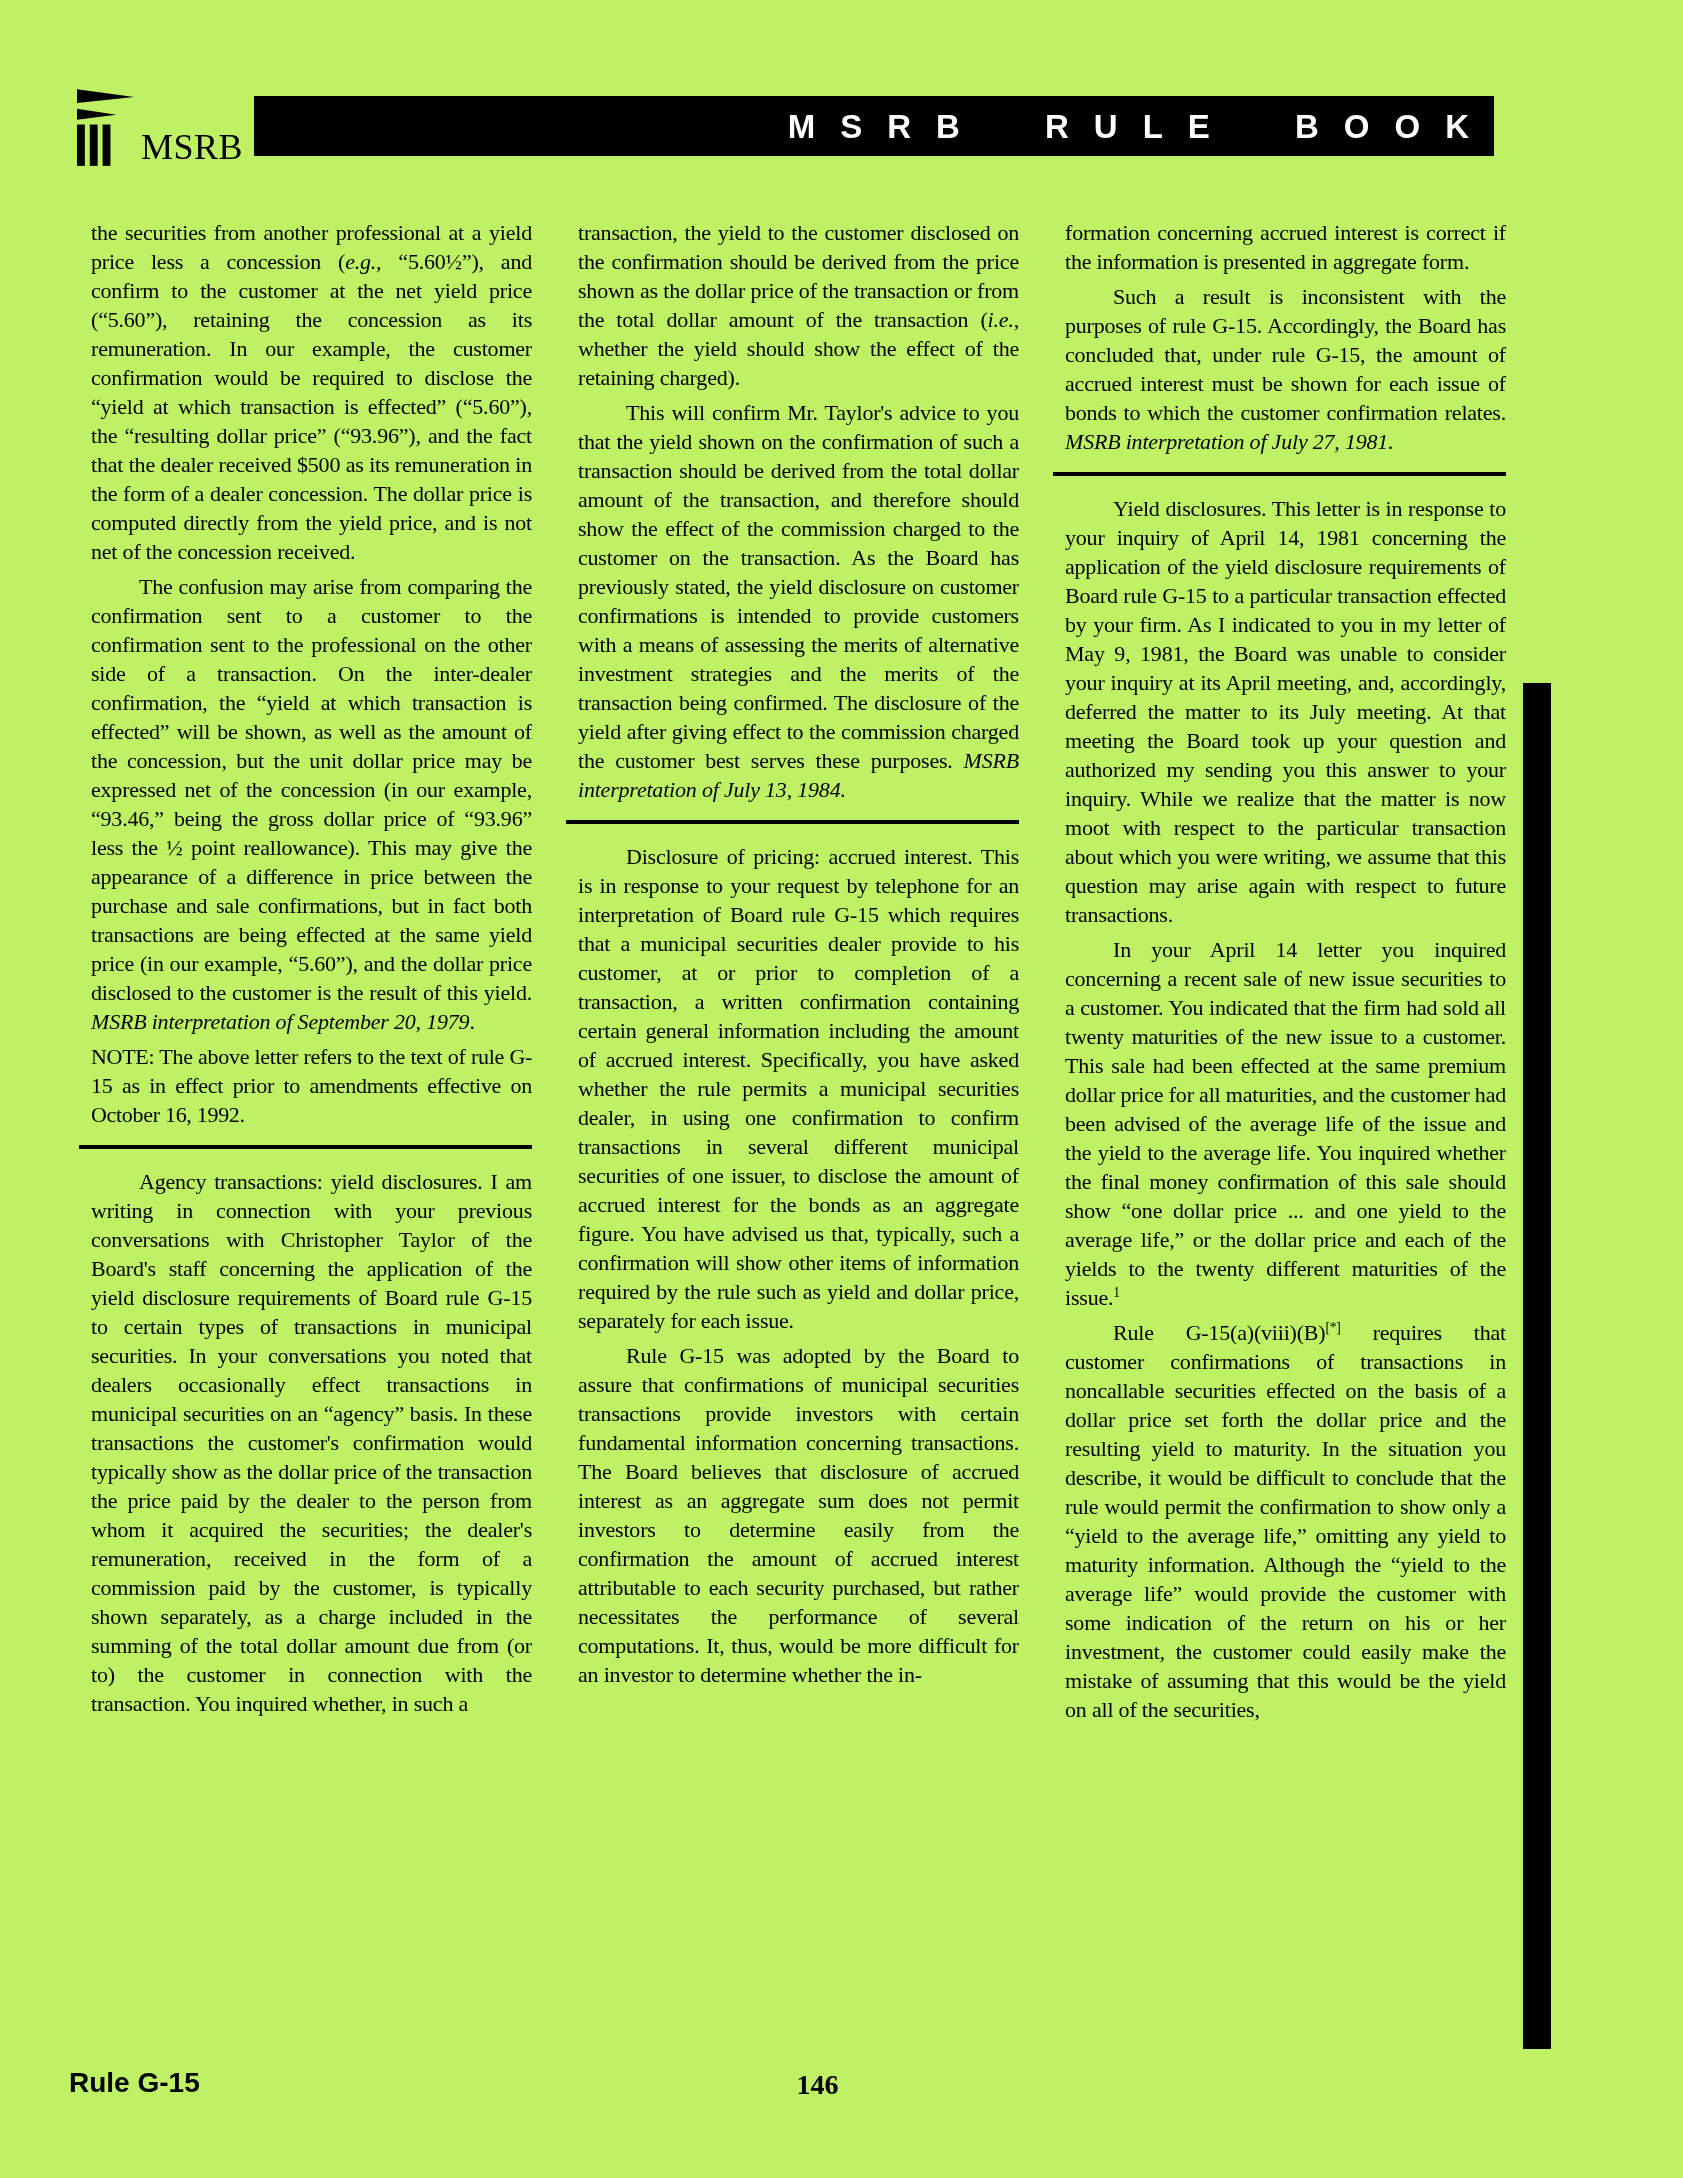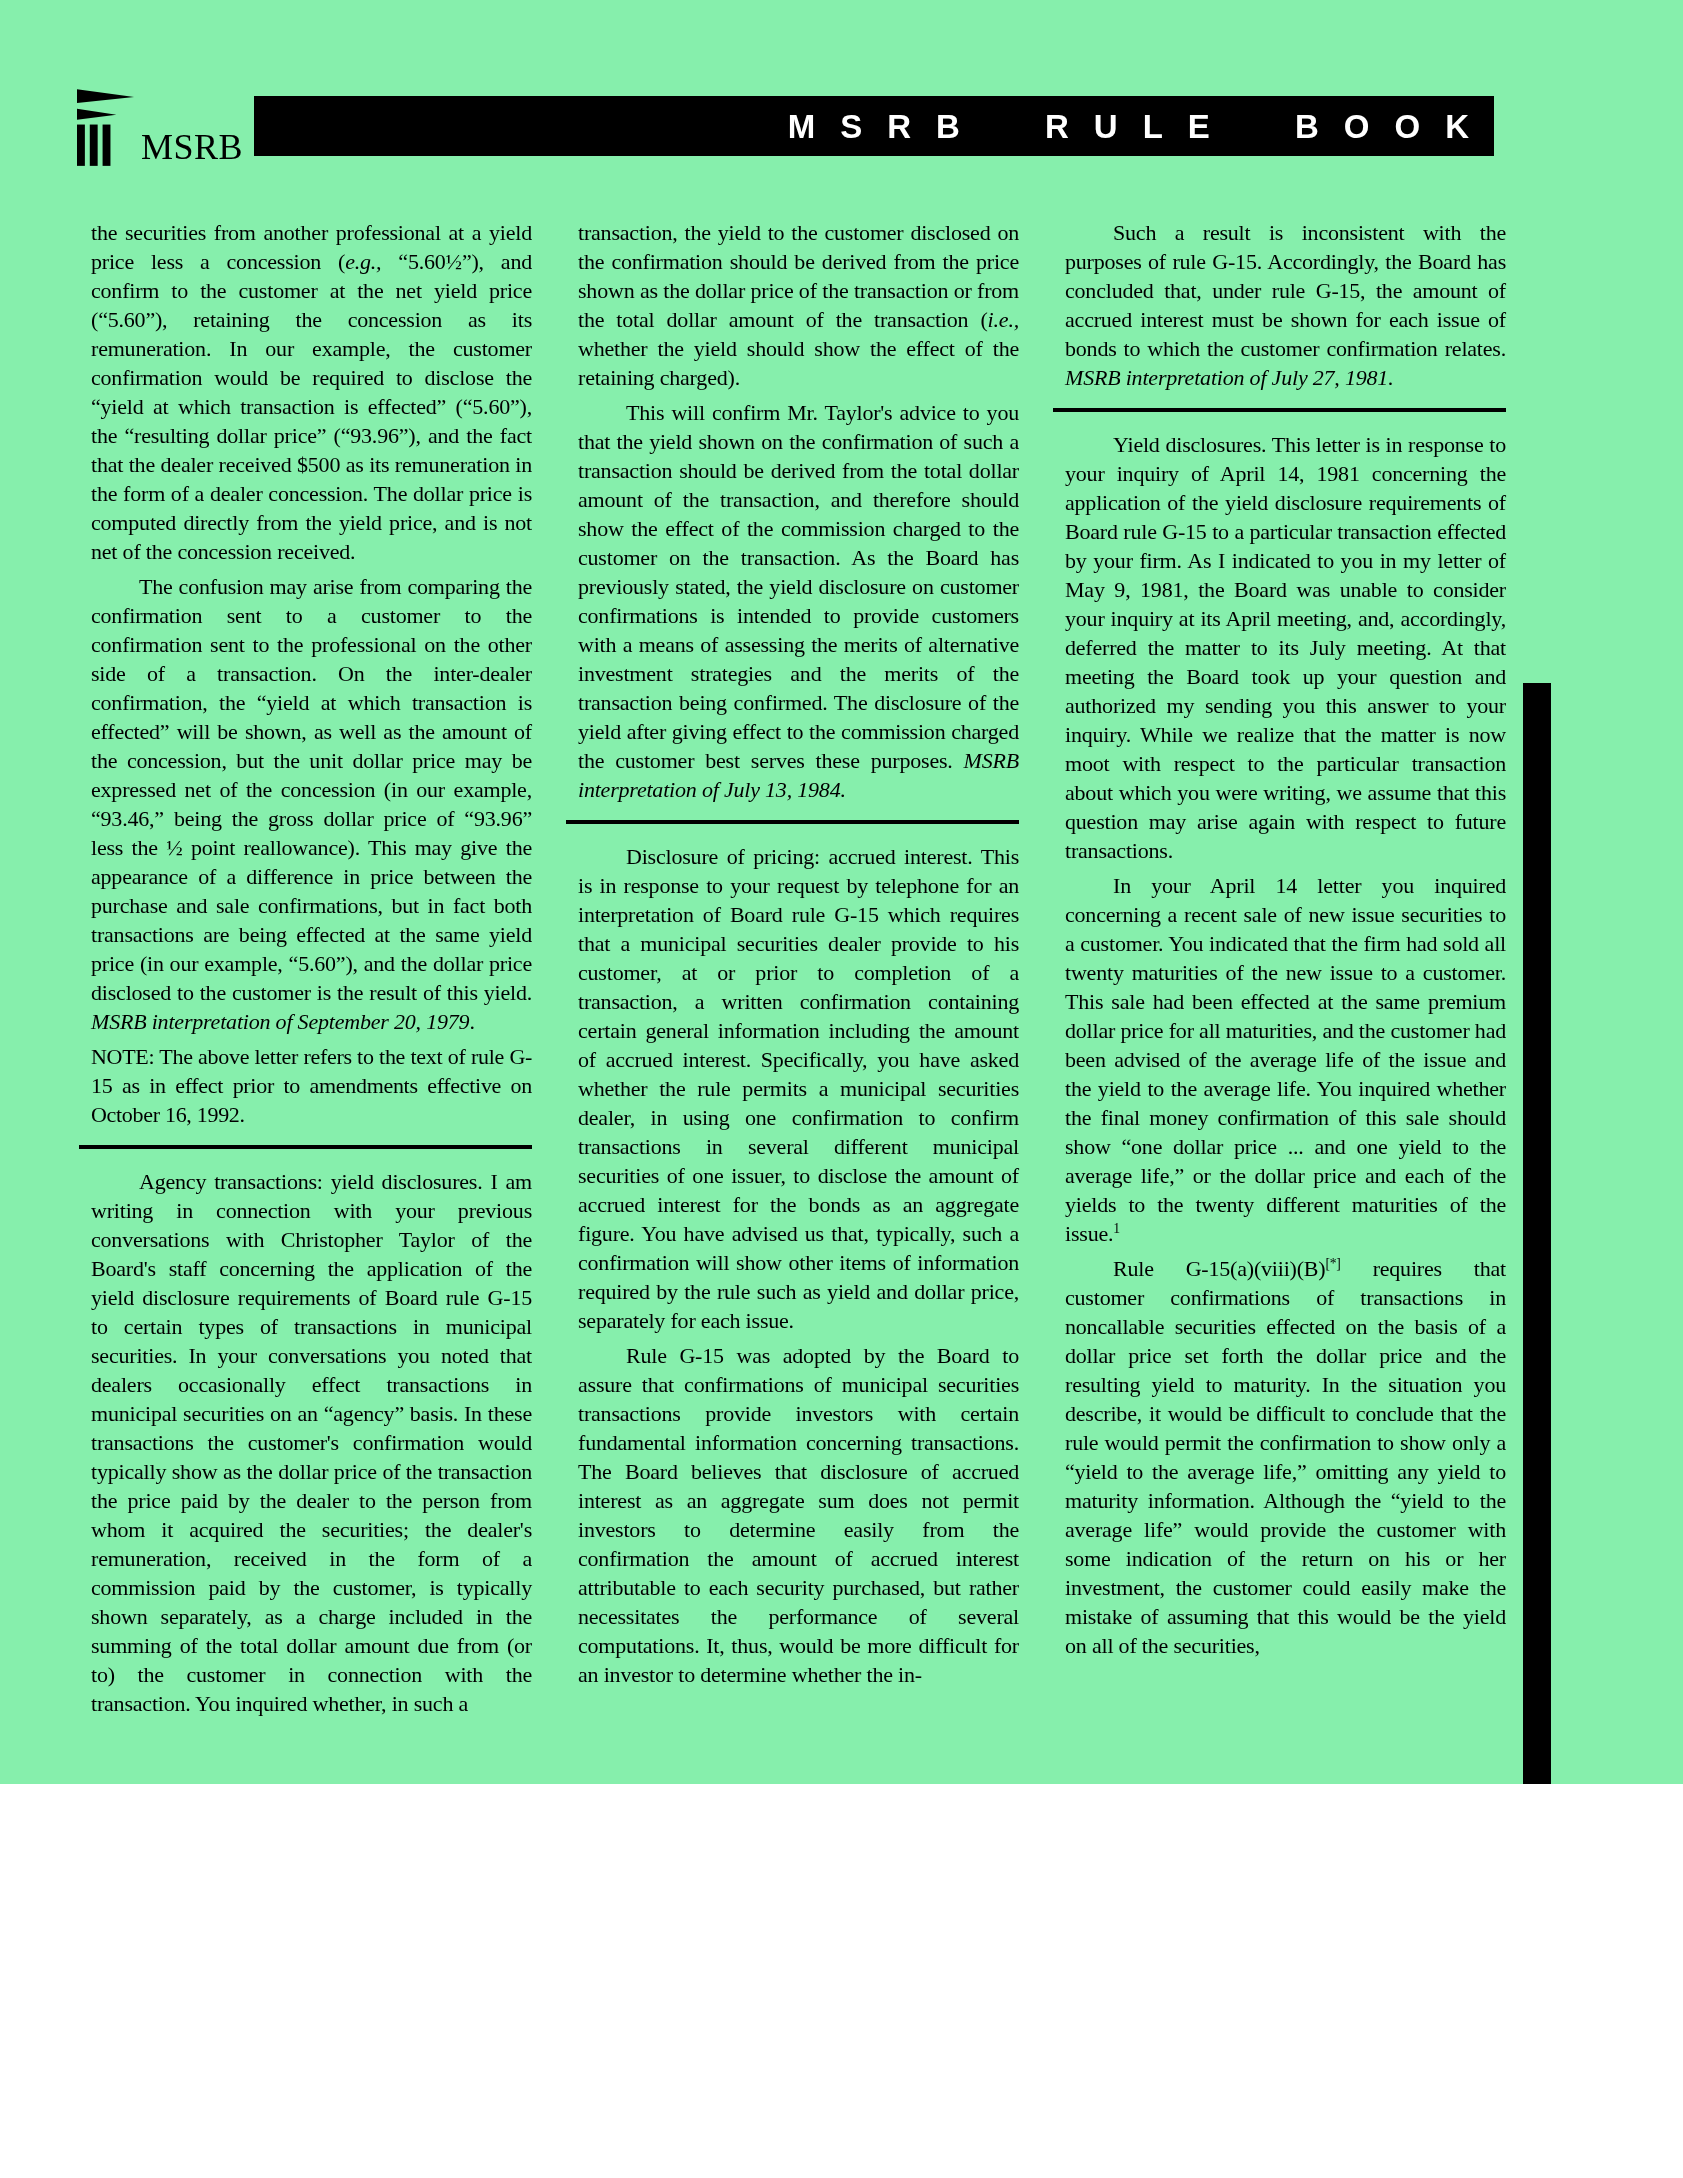--- a/index.html
+++ b/index.html
@@ -2,21 +2,21 @@
 <html lang="en"><head>
 <meta charset="utf-8">
 <style>
   html, body { margin:0; padding:0; background:#ffffff; }
   body {
     width:1683px; height:2178px; position:relative;
     font-family:"Liberation Serif","DejaVu Serif",serif;
     color:#000000;
     -webkit-font-smoothing:antialiased;
   }
-  .page { position:absolute; left:0; top:0; width:1683px; height:1784px; overflow:hidden; background:#86efac; }
+  .page { position:absolute; left:0; top:0; width:1683px; height:2178px; overflow:hidden; background:#bef264; }
 
   
   .logo { position:absolute; left:77px; top:89px; display:flex; align-items:flex-end; gap:3px; }
   .logo svg { display:block; }
   .logo-text {
     font-family:"Liberation Serif",serif; font-size:36px; letter-spacing:0.5px;
     line-height:1; padding-bottom:1px;
   }
   .banner {
     position:absolute; left:254px; top:96px; width:1240px; height:60px;
@@ -86,20 +86,21 @@
       <p class="para indent"><strong>Agency transactions: yield disclosures.</strong><span> I am writing in connection with your previous conversations with Christopher Taylor of the Board's staff concerning the application of the yield disclosure requirements of Board rule G-15 to certain types of transactions in municipal securities. In your conversations you noted that dealers occasionally effect transactions in municipal securities on an “agency” basis. In these transactions the customer's confirmation would typically show as the dollar price of the transaction the price paid by the dealer to the person from whom it acquired the securities; the dealer's remuneration, received in the form of a commission paid by the customer, is typically shown separately, as a charge included in the summing of the total dollar amount due from (or to) the customer in connection with the transaction. You inquired whether, in such a</span></p>
     </div>
   <div class="col col2">
       <p class="para"><span>transaction, the yield to the customer disclosed on the confirmation should be derived from the price shown as the dollar price of the transaction or from the total dollar amount of the transaction (</span><em>i.e.,</em><span> whether the yield should show the effect of the retaining charged).</span></p>
       <p class="para indent"><span>This will confirm Mr. Taylor's advice to you that the yield shown on the confirmation of such a transaction should be derived from the total dollar amount of the transaction, and therefore should show the effect of the commission charged to the customer on the transaction. As the Board has previously stated, the yield disclosure on customer confirmations is intended to provide customers with a means of assessing the merits of alternative investment strategies and the merits of the transaction being confirmed. The disclosure of the yield after giving effect to the commission charged the customer best serves these purposes. </span><em>MSRB interpretation of July 13, 1984.</em></p>
       <div class="col-rule"></div>
       <p class="para indent"><strong>Disclosure of pricing: accrued interest.</strong><span> This is in response to your request by telephone for an interpretation of Board rule G-15 which requires that a municipal securities dealer provide to his customer, at or prior to completion of a transaction, a written confirmation containing certain general information including the amount of accrued interest. Specifically, you have asked whether the rule permits a municipal securities dealer, in using one confirmation to confirm transactions in several different municipal securities of one issuer, to disclose the amount of accrued interest for the bonds as an aggregate figure. You have advised us that, typically, such a confirmation will show other items of information required by the rule such as yield and dollar price, separately for each issue.</span></p>
       <p class="para indent"><span>Rule G-15 was adopted by the Board to assure that confirmations of municipal securities transactions provide investors with certain fundamental information concerning transactions. The Board believes that disclosure of accrued interest as an aggregate sum does not permit investors to determine easily from the confirmation the amount of accrued interest attributable to each security purchased, but rather necessitates the performance of several computations. It, thus, would be more difficult for an investor to determine whether the in-</span></p>
     </div>
   <div class="col col3">
+      <p class="para"><span>formation concerning accrued interest is correct if the information is presented in aggregate form.</span></p>
       <p class="para indent"><span>Such a result is inconsistent with the purposes of rule G-15. Accordingly, the Board has concluded that, under rule G-15, the amount of accrued interest must be shown for each issue of bonds to which the customer confirmation relates. </span><em>MSRB interpretation of July 27, 1981.</em></p>
       <div class="col-rule"></div>
       <p class="para indent"><strong>Yield disclosures.</strong><span> This letter is in response to your inquiry of April 14, 1981 concerning the application of the yield disclosure requirements of Board rule G-15 to a particular transaction effected by your firm. As I indicated to you in my letter of May 9, 1981, the Board was unable to consider your inquiry at its April meeting, and, accordingly, deferred the matter to its July meeting. At that meeting the Board took up your question and authorized my sending you this answer to your inquiry. While we realize that the matter is now moot with respect to the particular transaction about which you were writing, we assume that this question may arise again with respect to future transactions.</span></p>
       <p class="para indent"><span>In your April 14 letter you inquired concerning a recent sale of new issue securities to a customer. You indicated that the firm had sold all twenty maturities of the new issue to a customer. This sale had been effected at the same premium dollar price for all maturities, and the customer had been advised of the average life of the issue and the yield to the average life. You inquired whether the final money confirmation of this sale should show “one dollar price ... and one yield to the average life,” or the dollar price and each of the yields to the twenty different maturities of the issue.</span><sup>1</sup></p>
       <p class="para indent"><span>Rule G-15(a)(viii)(B)</span><sup>[*]</sup><span> requires that customer confirmations of transactions in noncallable securities effected on the basis of a dollar price set forth the dollar price and the resulting yield to maturity. In the situation you describe, it would be difficult to conclude that the rule would permit the confirmation to show only a “yield to the average life,” omitting any yield to maturity information. Although the “yield to the average life” would provide the customer with some indication of the return on his or her investment, the customer could easily make the mistake of assuming that this would be the yield on all of the securities,</span></p>
     </div>
 
   <div class="edge-bar"></div>
 
   <div class="footer-rule-label">Rule G-15</div>

